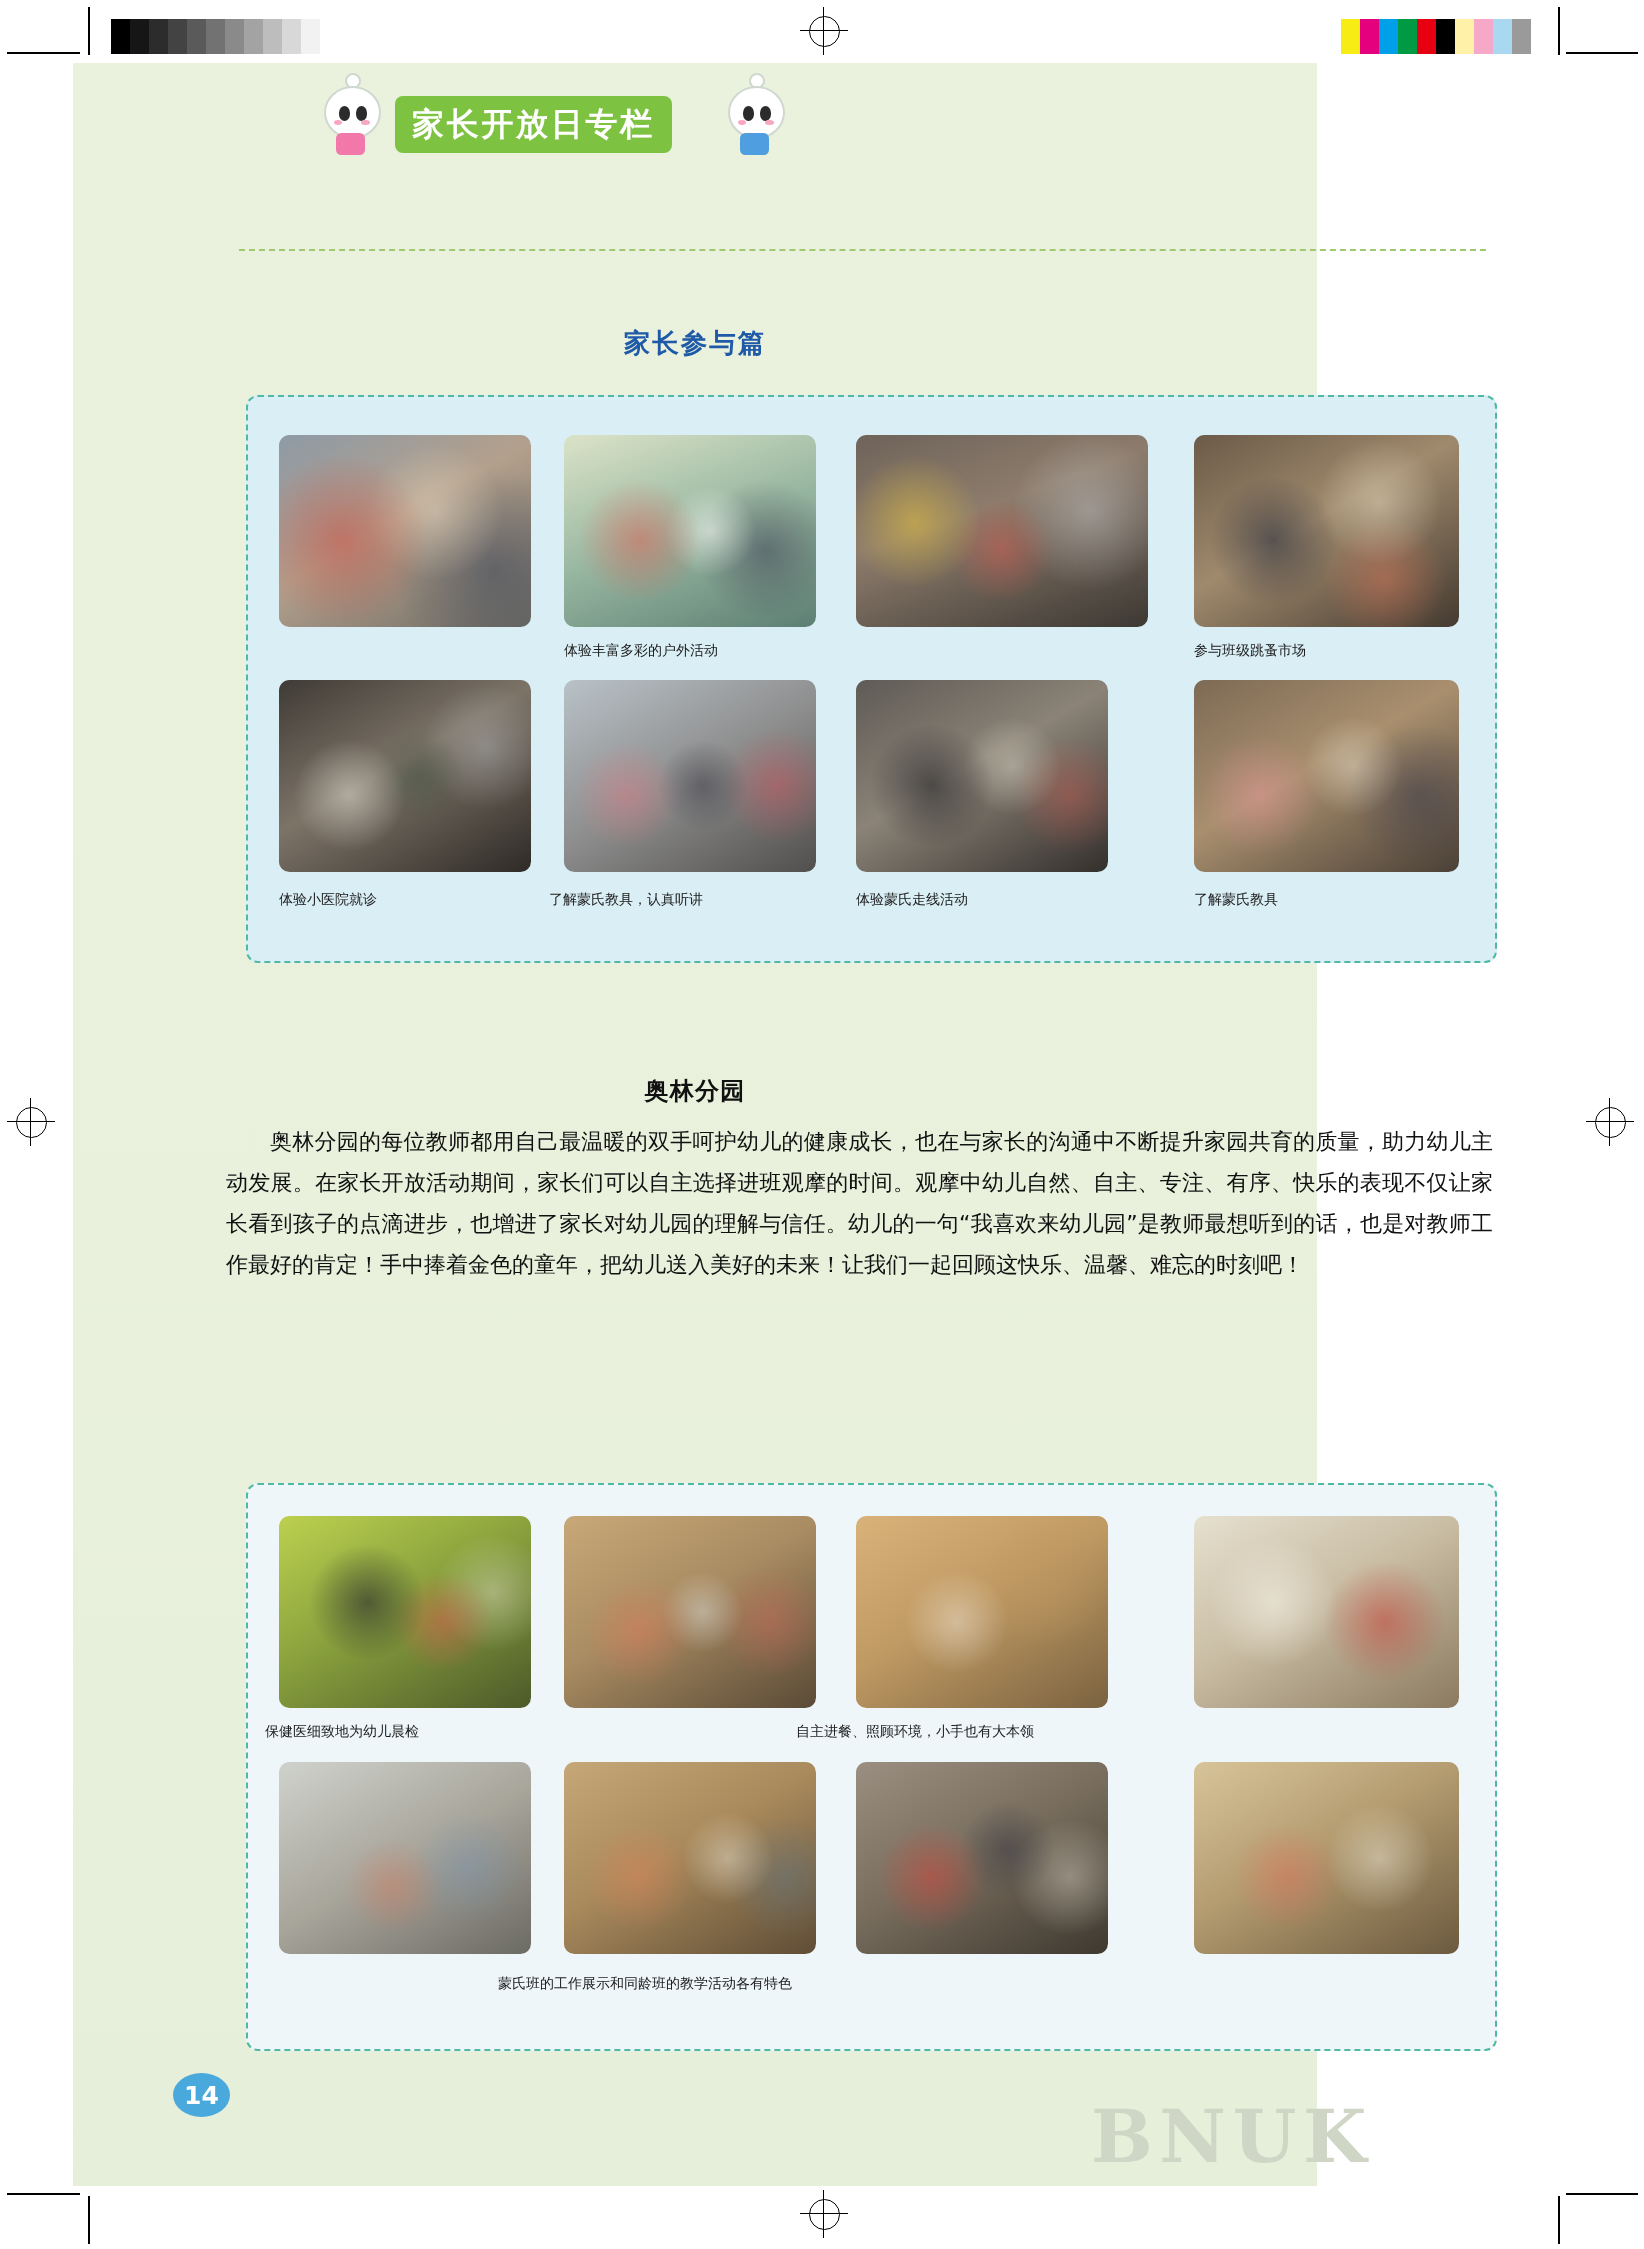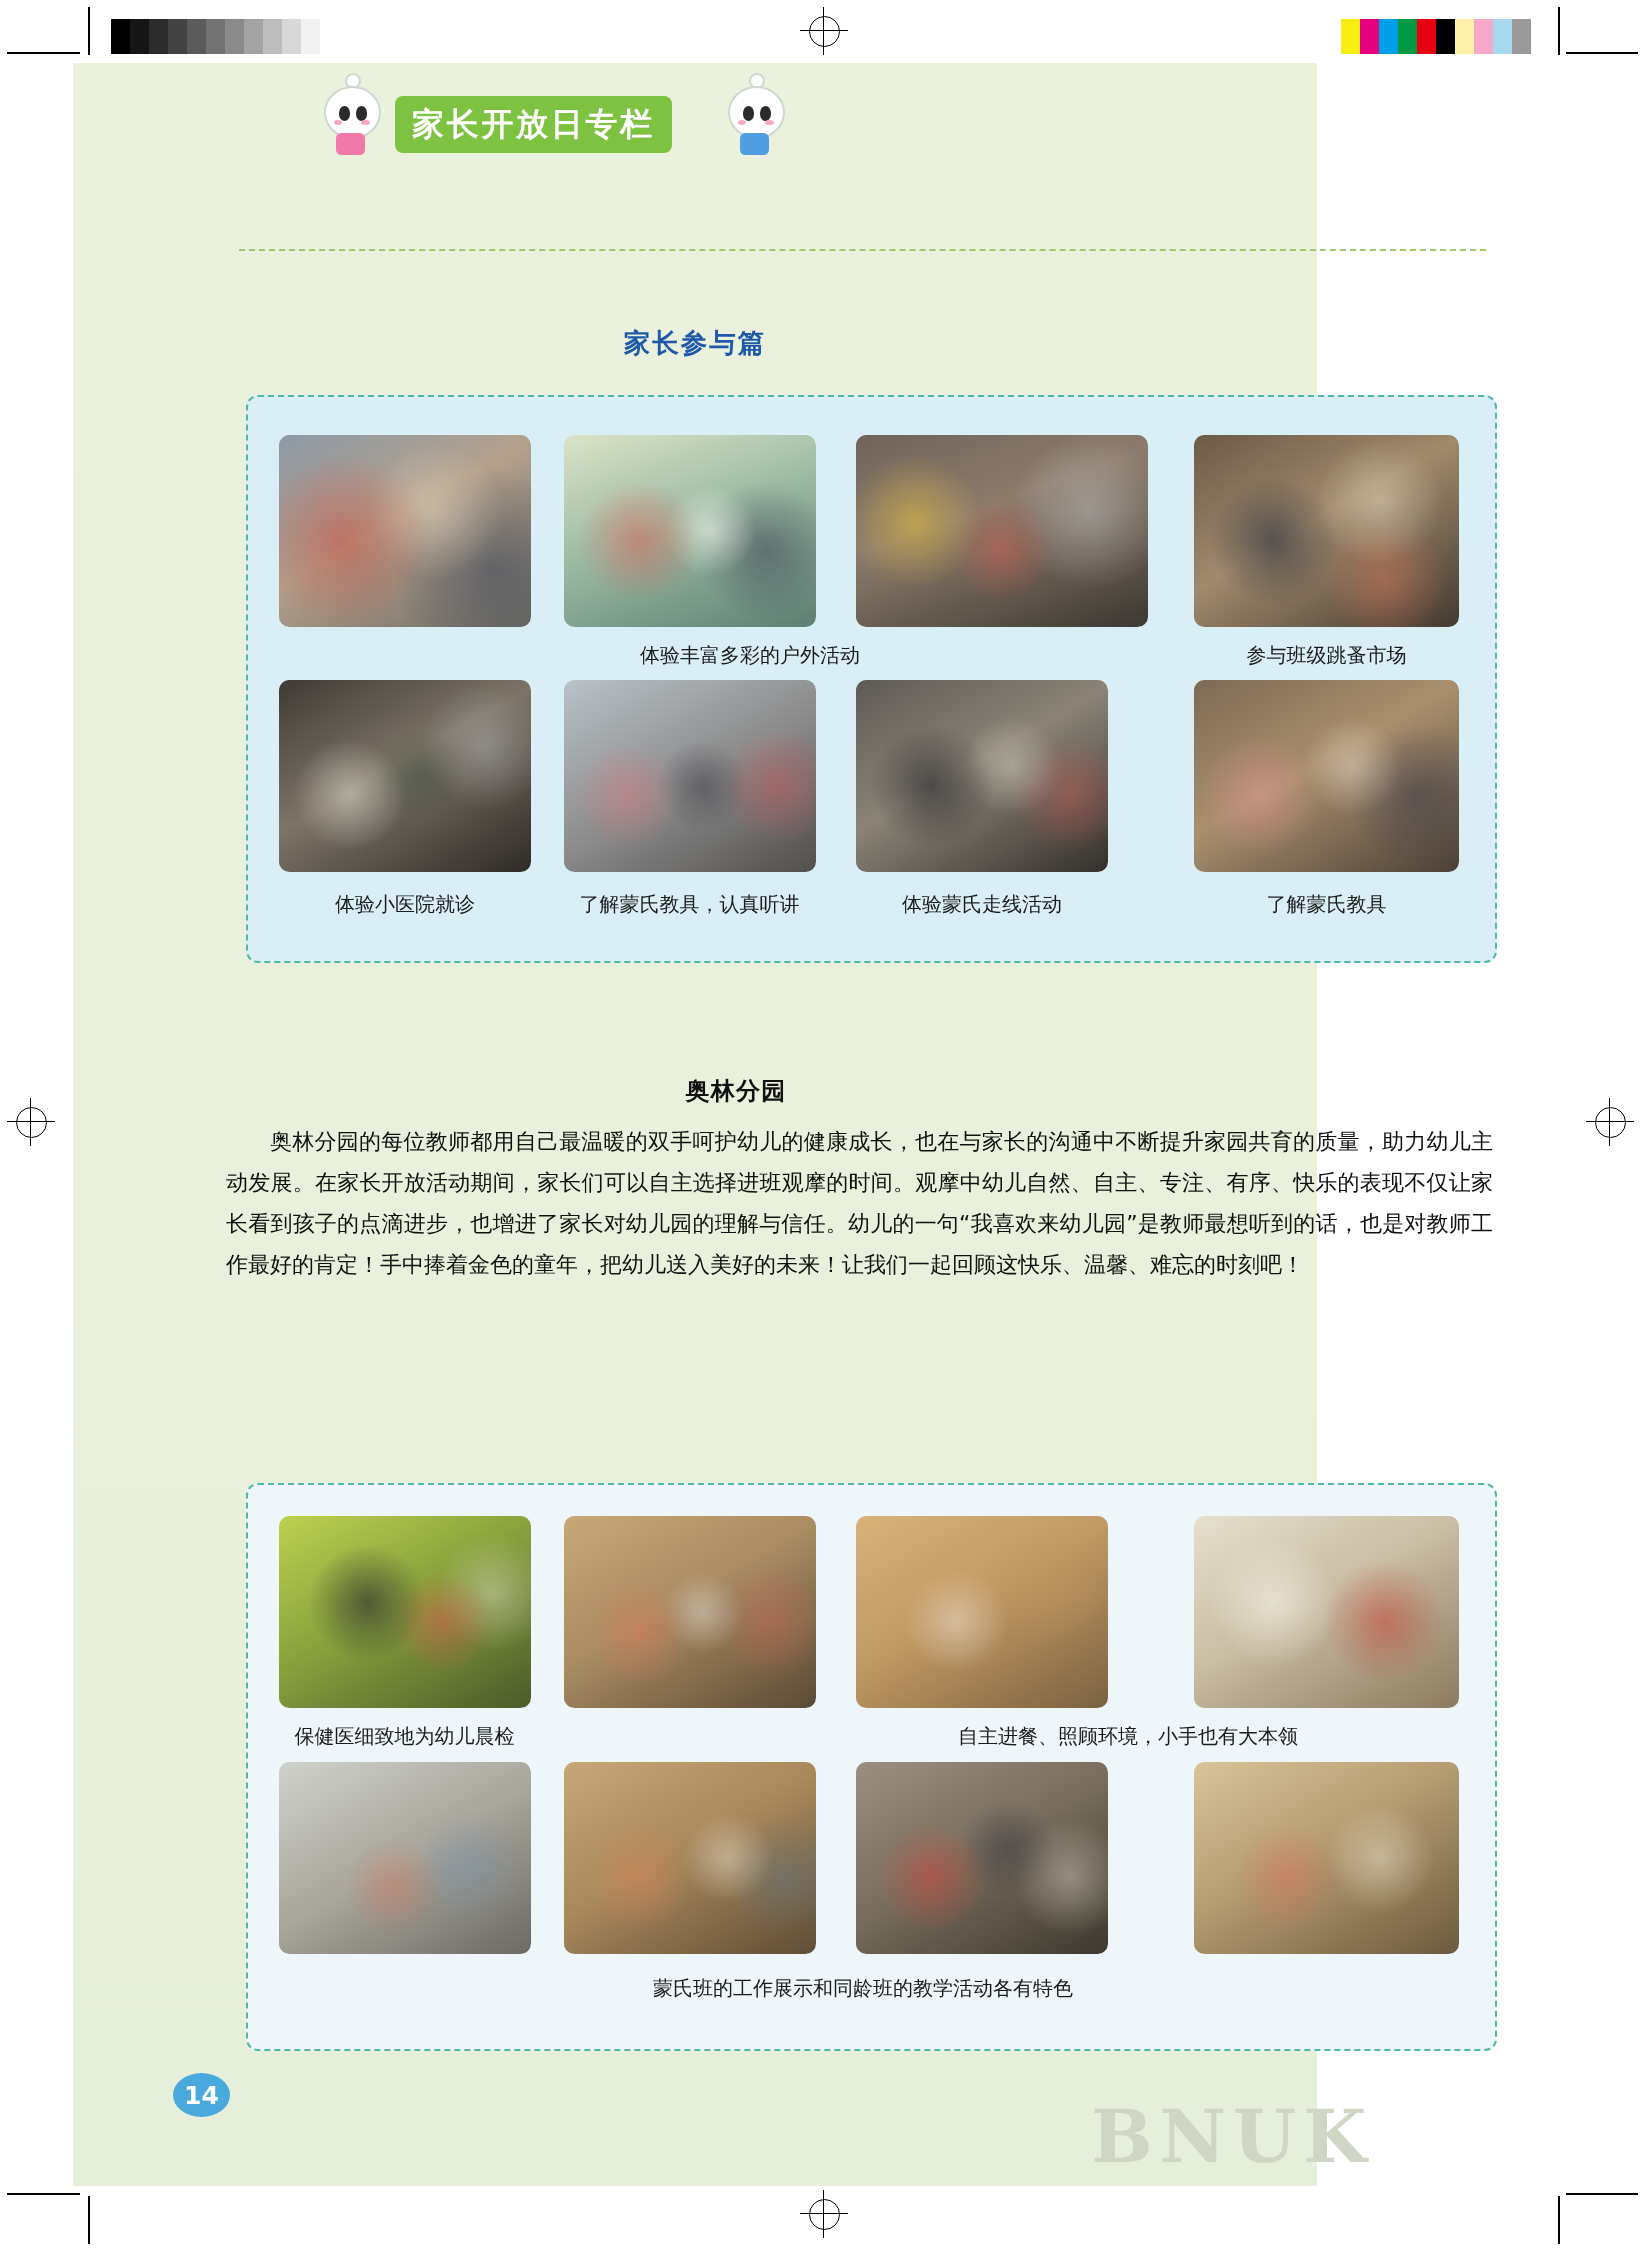--- a/index.html
+++ b/index.html
@@ -43,25 +43,25 @@
   .hdr-rule{position:absolute;left:166px;top:166px;width:1201px;height:0;border-top:2px dashed #9ec96f;}
 
   .section-title{position:absolute;width:100%;text-align:center;font-size:26.5px;font-weight:bold;color:#1f5aa8;letter-spacing:2px;}
 
   
   .frame{position:absolute;background:#d9eef5;border:2px dashed #4fb9a5;border-radius:12px;}
   .frame.white{background:#eef6f9;}
 
   .ph{position:absolute;border-radius:10.6px;overflow:hidden;background:#b9c3b4;}
   .ph .lay{position:absolute;inset:0;}
-  .cap{position:absolute;font-size:20px;color:#1b1b1b;text-align:center;font-family:"DejaVu Sans",sans-serif;}
+  .cap{position:absolute;font-size:14px;color:#1b1b1b;font-family:"DejaVu Sans",sans-serif;}
 
   .banner{position:absolute;width:100%;text-align:center;font-size:30.5px;font-weight:bold;
      color:#e8553a;letter-spacing:4px;-webkit-text-stroke:1.3px #f2d43a;}
-  .subtitle{position:absolute;width:100%;text-align:center;font-size:24px;font-weight:bold;color:#111;letter-spacing:1.3px;padding-left:41px;}
+  .subtitle{position:absolute;width:100%;text-align:center;font-size:24px;font-weight:bold;color:#111;letter-spacing:1.3px;}
 
   .body-text{position:absolute;left:226px;top:1098px;width:1234px;font-size:22px;line-height:41px;color:#111;
      text-align:justify;text-indent:44px;font-family:"DejaVu Sans",sans-serif;}
 
   .pagenum{position:absolute;left:174px;top:1987px;width:57px;height:44px;background:#49a9dd;border-radius:50%;
      color:#fff;font-size:25px;font-weight:bold;display:flex;align-items:center;justify-content:center;}
   .watermark{position:absolute;left:16px;top:2044px;width:100%;text-align:right;font-size:73px;font-weight:bold;
      color:#cfd6c6;letter-spacing:6.6px;font-family:"DejaVu Serif",serif;margin-left:40px;}
 </style>
 </head>

